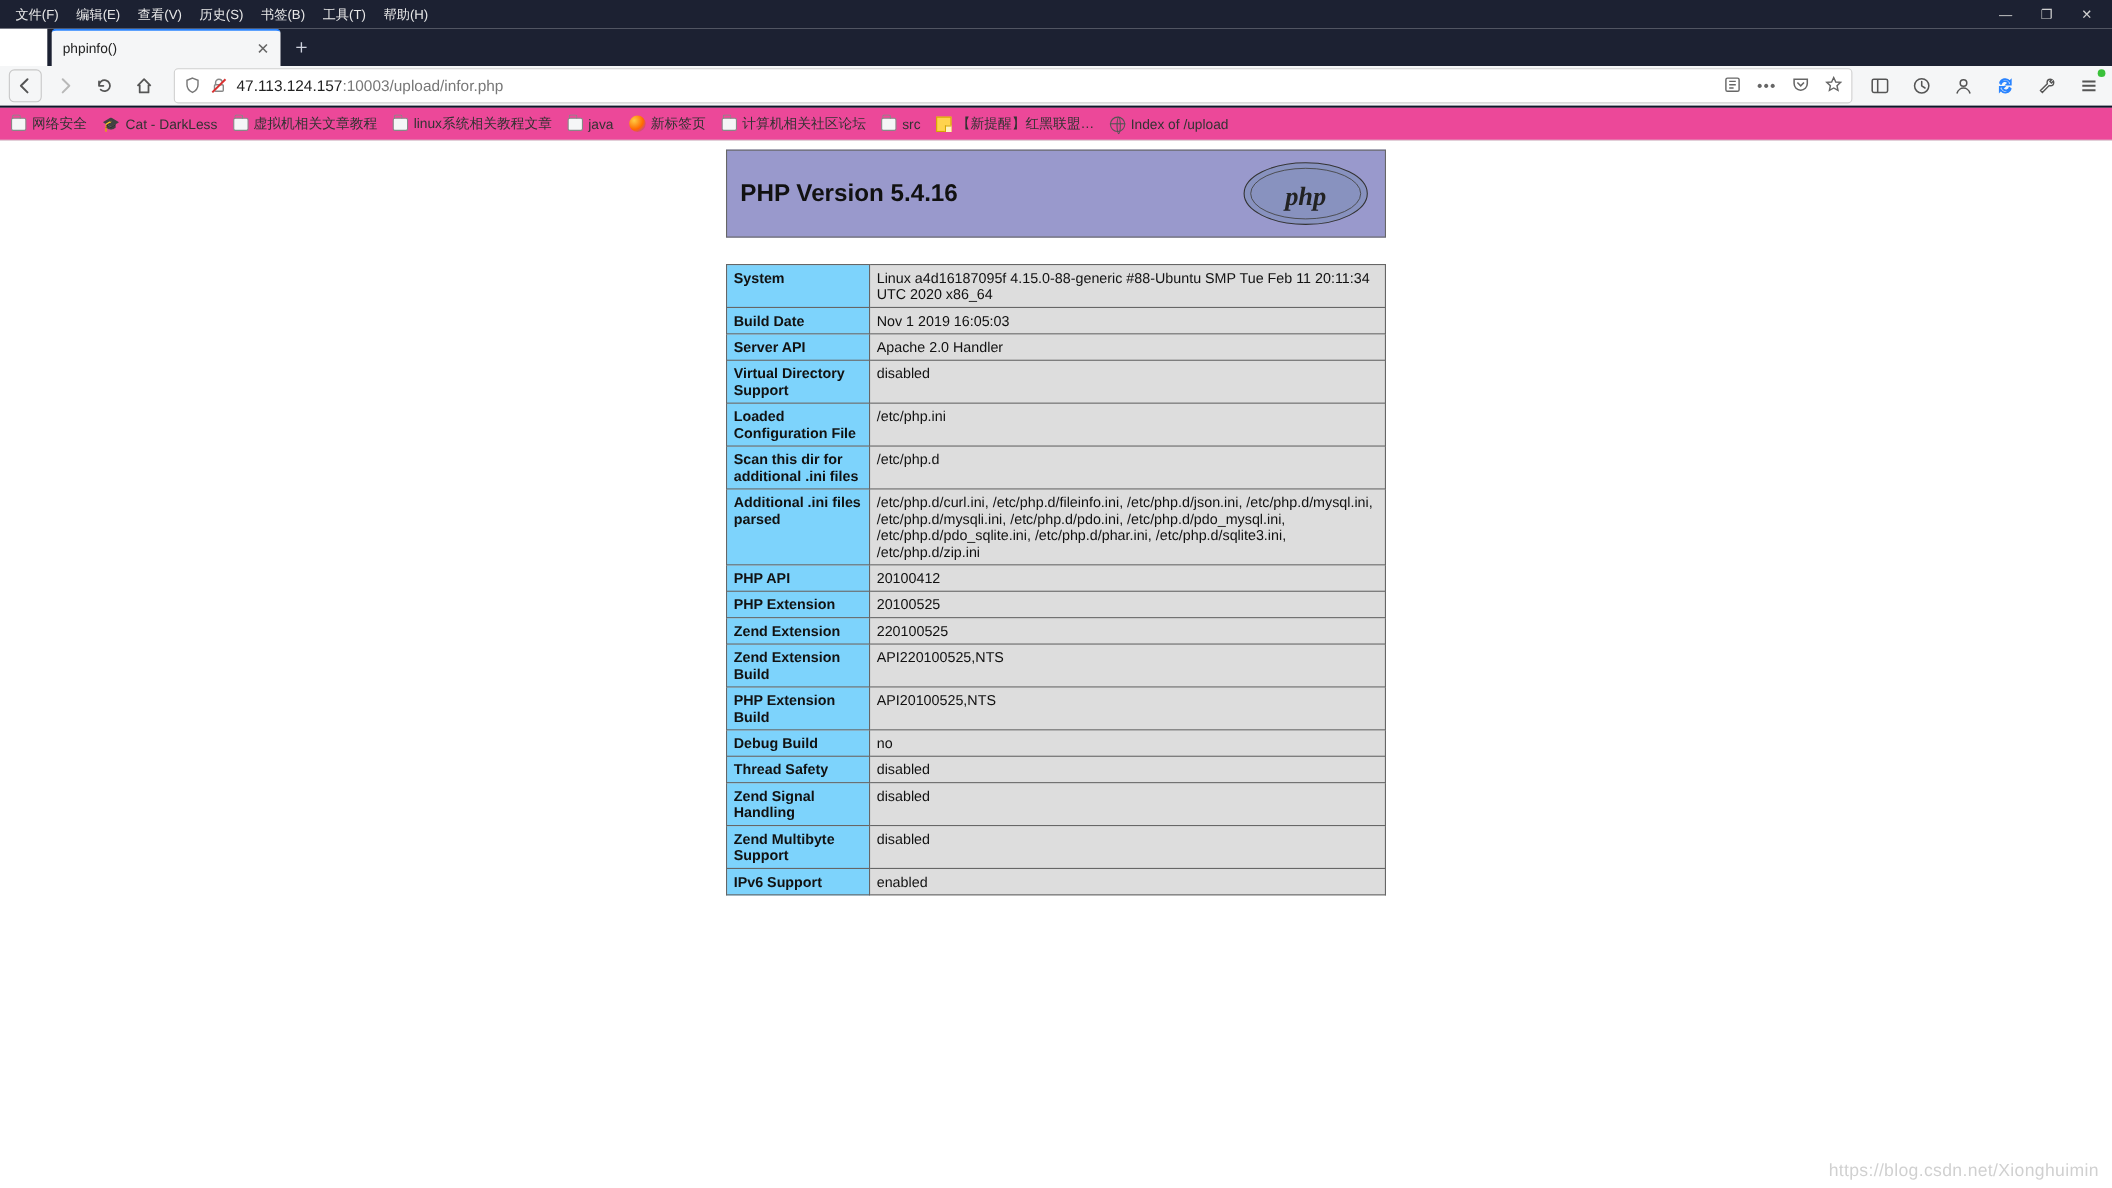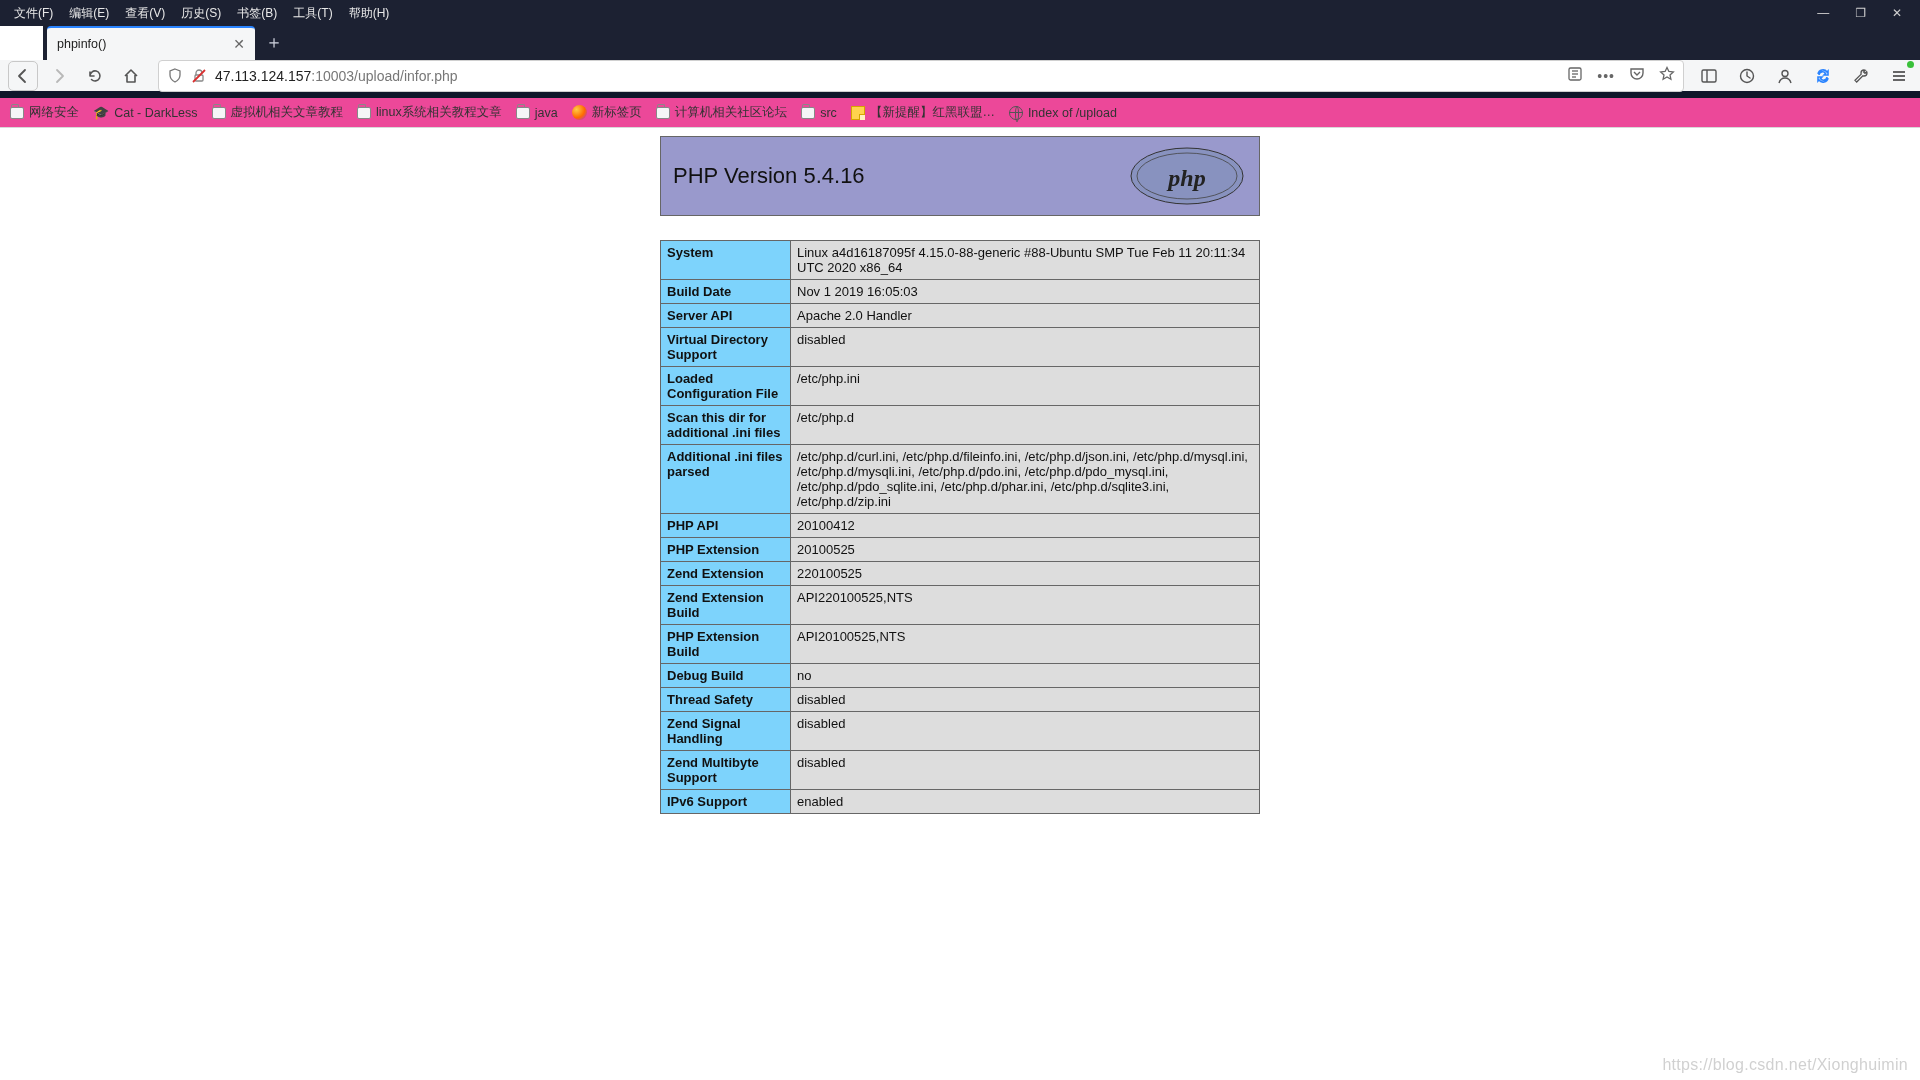--- a/index.html
+++ b/index.html
@@ -11,21 +11,21 @@
 .window-controls { margin-left: auto; display: flex; gap: 26px; padding-right: 12px; color: #d0d0d0; }
 .window-controls span { cursor: default; font-size: 12px; }
 
 
 .tabstrip { height: 34px; background: #1c2132; display: flex; align-items: flex-end; padding-left: 4px; margin-left: 43px; }
 .tab { background: #f5f6f7; height: 34px; width: 208px; display: flex; align-items: center; padding: 0 10px; border-top-left-radius: 4px; border-top-right-radius: 4px; font-size: 12.5px; color: #222; border-top: 2px solid #2a84ff; }
 .tab .tab-close { margin-left: auto; color: #666; font-size: 14px; cursor: default; }
 .newtab { color: #cfd2de; font-size: 18px; padding: 4px 10px 6px 10px; cursor: default; }
 
 
-.navbar { height: 38px; background: #f5f6f7; border-bottom: 7px solid #0f172a; display: flex; align-items: center; padding: 0 8px; gap: 6px; }
+.navbar { height: 38px; background: #f5f6f7; border-bottom: 2px solid #0f172a; display: flex; align-items: center; padding: 0 8px; gap: 6px; }
 .nav-btn { width: 30px; height: 30px; display: flex; align-items: center; justify-content: center; border-radius: 4px; color: #555; cursor: default; }
 .nav-btn.disabled { color: #b8b8b8; }
 .nav-btn.back { border: 1px solid #c8c8c8; border-radius: 5px; }
 .urlbar { flex: 1; height: 32px; background: #fff; border: 1px solid #d0d0d0; border-radius: 4px; display: flex; align-items: center; padding: 0 8px; margin: 0 6px; gap: 8px; font-size: 14px; color: #666; }
 .urlbar .shield { width: 16px; height: 16px; }
 .urlbar .url-text { color: #777; }
 .urlbar .url-text .host { color: #222; }
 .urlbar-right { margin-left: auto; display: flex; align-items: center; gap: 14px; color: #666; }
 .right-icons { display: flex; align-items: center; gap: 12px; color: #555; }
 .right-icons .icon { width: 26px; height: 26px; display:flex; align-items:center; justify-content:center; cursor:default; }
@@ -42,21 +42,21 @@
 .globe-icon::after { content:''; position:absolute; top:5px; left:-1px; height:2px; width:14px; border-top:1px solid #555; }
 .ff-icon { width:15px; height:15px; border-radius:50%; background: radial-gradient(circle at 30% 30%, #ffcc44, #ff6a00 55%, #a52aff); }
 .note-icon { width:14px; height:14px; background:#ffd34d; border:1px solid #d6a500; position:relative; }
 .note-icon::after { content:''; position:absolute; right:-1px; bottom:-1px; width:5px; height:5px; background:#fff2c0; border-left:1px solid #d6a500; border-top:1px solid #d6a500; }
 
 
 .content { height: calc(1080px - 26px - 34px - 38px - 30px); overflow-y: scroll; background:#fff; }
 .content-inner { width: 600px; margin: 8px auto 0 auto; padding-bottom: 40px; font-family: Verdana, Arial, sans-serif; }
 
 .php-header { background: #9999cc; border: 1px solid #666; height: 80px; display:flex; align-items:center; padding: 0 12px; position:relative; }
-.php-header h1 { font-size: 22px; font-weight: normal; color:#111; }
+.php-header h1 { font-size: 22px; font-weight: bold; color:#111; }
 .php-logo { position:absolute; right:12px; top:50%; transform:translateY(-50%); }
 
 table.info { width:100%; border-collapse: collapse; margin-top: 24px; font-size: 13px; }
 table.info td, table.info th { border:1px solid #666; padding:4px 6px; vertical-align: top; text-align:left; }
 table.info td.e { background: #7dd3fc; font-weight: bold; width: 130px; color:#111; }
 table.info td.v { background: #dddddd; color:#111; word-break: break-word; }
 
 
 .content::-webkit-scrollbar { width:16px; }
 .content::-webkit-scrollbar-track { background:#f0f0f0; }

